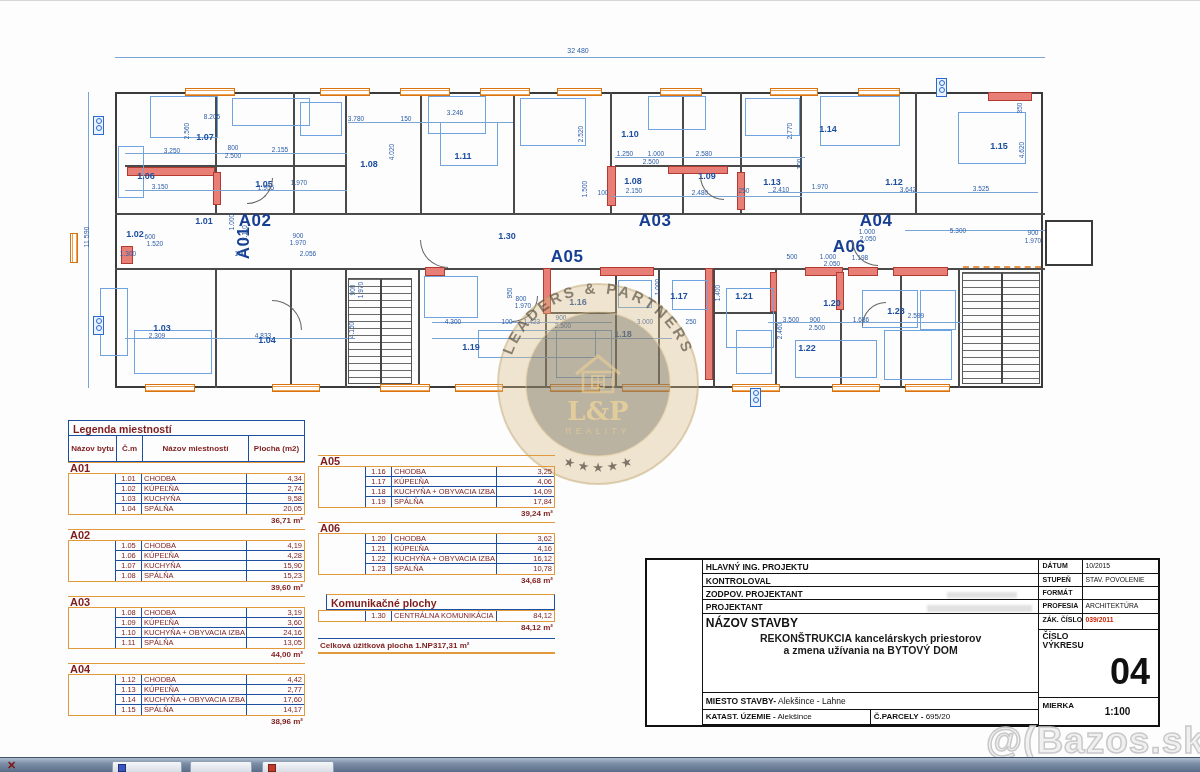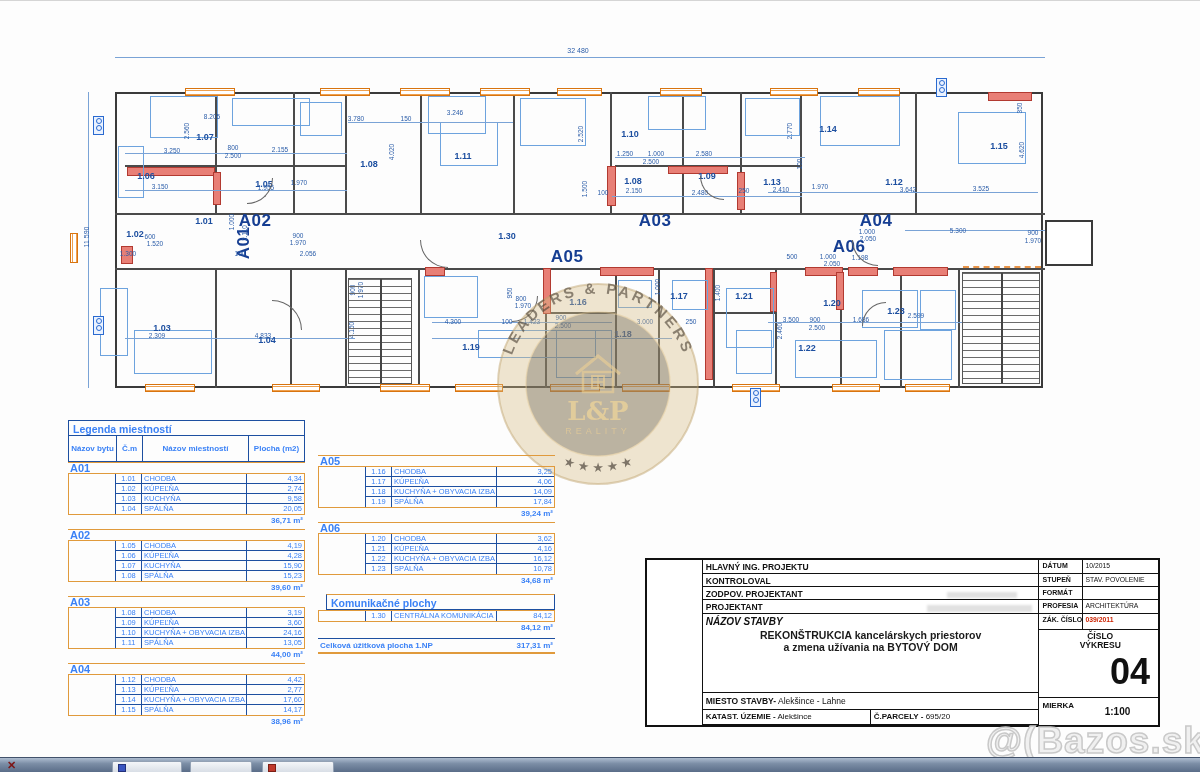--- a/index.html
+++ b/index.html
@@ -37,65 +37,65 @@
   .annex{position:absolute;border:2px solid #3a3a3a;background:#fff;}
   .odash{position:absolute;border-top:2px dashed #e8954a;}
   .vent{position:absolute;width:11px;height:19px;border:1px solid #2a6ad0;background:#eaf2ff;}
   .vent .c{width:6px;height:6px;border:1px solid #2a6ad0;border-radius:50%;margin:1px auto;}
 
   
   #bazos{position:absolute;left:986px;top:720px;font-size:37px;font-weight:bold;
        color:rgba(238,238,238,0.9);-webkit-text-stroke:1.5px #c9c9c9;letter-spacing:1px;}
 
   
-  .lg-col{position:absolute;width:237px;color:#3b82f6;}
+  .lg-col{position:absolute;width:237px;color:#7f1d1d;}
   .lg-title{border:1px solid #1d4fa0;font-weight:bold;font-size:10.5px;padding:2px 4px;height:16px;}
   .lg-head{display:flex;border:1px solid #1d4fa0;border-top:none;font-weight:bold;font-size:8px;
        text-align:center;align-items:center;height:26px;}
   .lg-head>div{border-right:1px solid #1d4fa0;height:100%;display:flex;align-items:center;justify-content:center;padding:0 1px;}
   .lg-head>div:last-child{border-right:none;}
   .w-byt{width:48px;}.w-cm{width:26px;}.w-nm{width:106px;}.w-pl{width:55px;}
   .lg-group{margin-top:0;}
   .lg-name{font-size:11px;font-weight:bold;padding:0 2px;height:11px;line-height:11px;
        border-top:1px solid #e09a3c;}
   .lg-box{display:flex;border:1px solid #e09a3c;}
   .lg-empty{width:47px;border-right:1px solid #1d4fa0;}
   .lg-rows{flex:1;}
   .lg-row{display:flex;font-size:7.5px;height:10px;line-height:9px;border-bottom:1px solid #1d4fa0;}
   .lg-row:last-child{border-bottom:none;}
   .lg-row .c1{width:26px;border-right:1px solid #1d4fa0;text-align:center;}
   .lg-row .c2{width:105px;border-right:1px solid #1d4fa0;padding-left:2px;}
   .lg-row .c3{flex:1;text-align:right;padding-right:2px;}
   .lg-total{font-size:8px;font-weight:bold;text-align:right;padding:1px 2px 0 0;height:14px;}
-  .comm-grand{display:flex;justify-content:space-between;font-size:8px;font-weight:bold;
+  .comm-grand{display:flex;font-size:8px;font-weight:bold;
        border-top:1px solid #1d4fa0;border-bottom:2px solid #e09a3c;padding:2px 2px;margin-top:2px;}
 
   
   #tb{position:absolute;left:645px;top:558px;width:515px;height:169px;border:2px solid #111;
       color:#111;background:#fff;display:flex;}
   .tb-strip{width:56px;border-right:1px solid #111;}
   .tb-main{width:338px;border-right:1px solid #111;display:flex;flex-direction:column;}
   .tb-row{border-bottom:1px solid #111;font-size:8.5px;font-weight:bold;padding:2px 3px 0 3px;}
   .tb-nazov{border-bottom:1px solid #111;flex:1;position:relative;}
-  .tb-nazov .lbl{font-size:10px;font-weight:bold;padding:2px 3px;font-style:italic;}
+  .tb-nazov .lbl{font-size:12px;font-weight:bold;padding:2px 3px;}
   .tb-nazov .t1,.tb-nazov .t2{text-align:center;font-size:10.5px;font-weight:bold;color:#1a1a1a;}
   .tb-miesto{border-bottom:1px solid #111;font-size:8.5px;padding:3px 3px 0 3px;height:17px;}
   .tb-katast{border-bottom:1px solid #111;display:flex;height:15px;font-size:8px;}
   .tb-katast>div{padding:2px 3px 0 3px;}
   .tb-katast .k1{width:168px;border-right:1px solid #111;}
   .tb-vykres{display:flex;height:27px;}
   .tb-vykres .lbl{font-size:8px;font-weight:bold;padding:3px;}
   .tb-vykres .val{flex:1;text-align:center;font-size:10.5px;font-weight:bold;padding-top:8px;}
   .tb-right{width:119px;display:flex;flex-direction:column;}
   .tb-rrow{display:flex;border-bottom:1px solid #111;}
   .tb-rrow .l{width:44px;font-size:7px;font-weight:bold;padding:2px 0 0 3px;border-right:1px solid #111;}
   .tb-rrow .v{flex:1;font-size:6.8px;padding:2px 0 0 2px;}
   .tb-rrow .v.red{color:#cc2200;font-weight:bold;}
   .tb-cislo{border-bottom:1px solid #111;flex:1;position:relative;}
-  .tb-cislo .lbl{font-size:8.5px;font-weight:bold;padding:2px 0 0 3px;line-height:1.1;text-align:center;}
+  .tb-cislo .lbl{font-size:8.5px;font-weight:bold;padding:2px 0 0 3px;line-height:1.1;}
   .tb-cislo .big{position:absolute;right:8px;bottom:4px;font-size:36px;font-weight:bold;}
   .tb-mierka{height:27px;display:flex;}
   .tb-mierka .lbl{font-size:8px;font-weight:bold;padding:3px;}
   .tb-mierka .val{flex:1;font-size:10px;font-weight:bold;padding-top:8px;text-align:center;}
   .smudge{position:absolute;background:rgba(40,40,40,0.14);filter:blur(1px);}
   b.bn{font-weight:bold;} .rg{font-weight:normal;}
 
   
   #taskbar{position:absolute;left:0;top:757px;width:1200px;height:15px;
       background:linear-gradient(#aebdd0,#7c8ea6 40%,#5a6d88);border-top:1px solid #42526b;}

